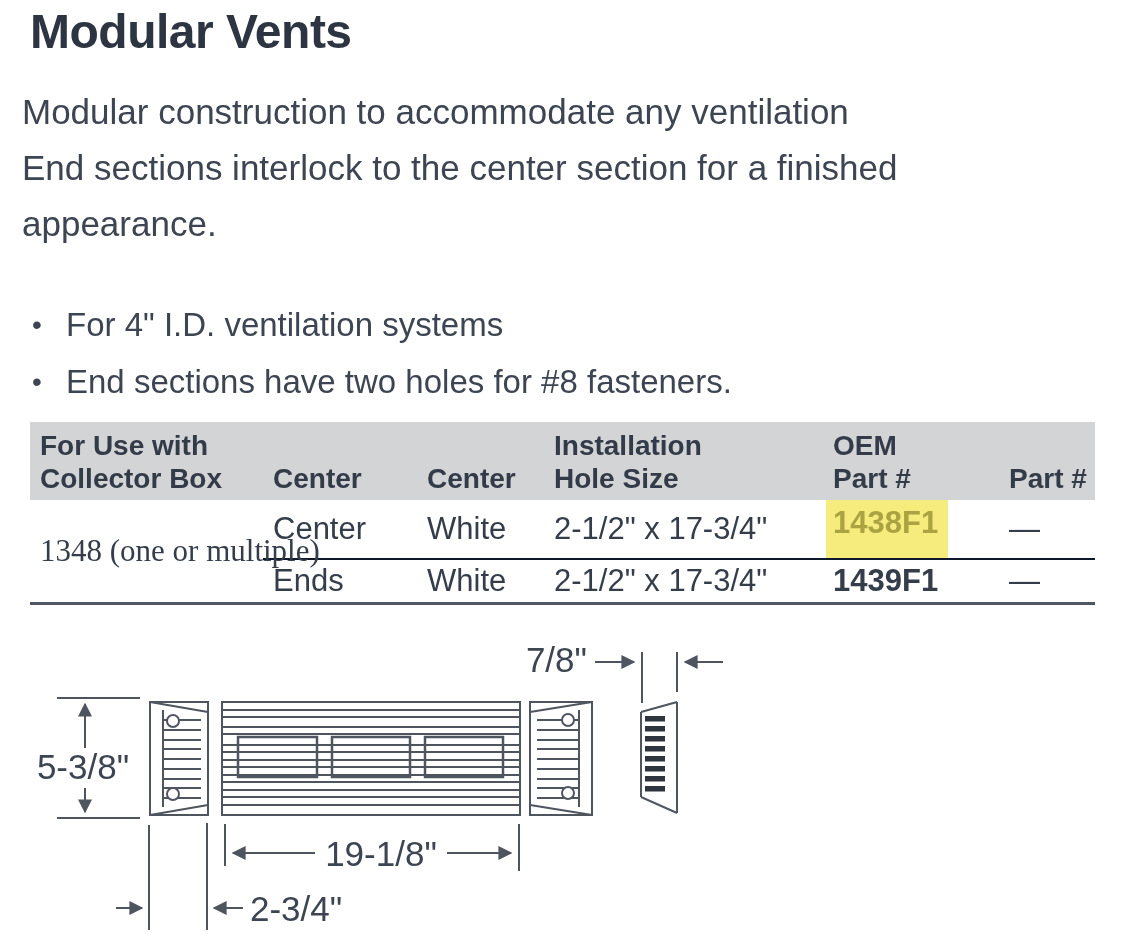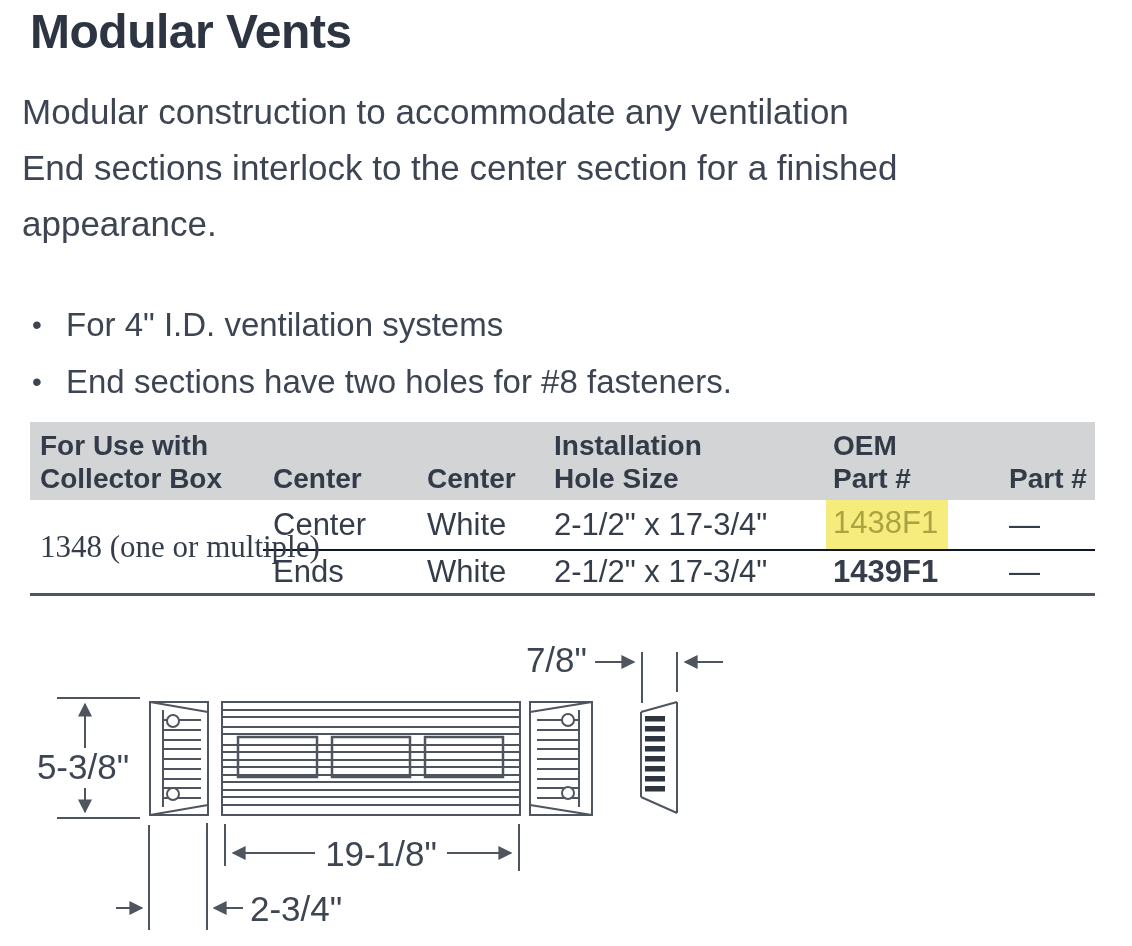--- a/index.html
+++ b/index.html
@@ -45,22 +45,22 @@
     white-space:normal; line-height:37px; padding-right:50px; vertical-align:middle;font-family:Liberation Serif, serif;
   }
   tr.r1 td.sub { border-bottom:2px solid #9aa0a8; }
   tr.r2 td, tr.r2 ~ * td, table.parts tbody tr:last-child td, td.group {
     border-bottom:3px solid #4e5563;
   }
   tr.r1 td.sub { border-bottom:2px solid #0f172a; }
   td.partnum { font-weight:bold; }
   td.dash { color:#353d4b; }
   .hl {
-    display:inline-block; background:#f6ec7d; color:#aba242; font-weight:normal;
-    padding:5px 10px 8px 7px; margin-left:-7px;text-align:right;
+    display:inline-block; background:#f6ec7d; color:#aba242; font-weight:bold;
+    padding:5px 10px 17px 7px; margin-left:-7px;text-align:right;
   }
   svg.diagram { position:absolute; left:30px; top:630px; }
   svg.diagram text {
     font-family:"Liberation Sans", sans-serif; font-size:35px; fill:#3d4452;
   }
 </style>
 </head>
 <body>
 
 <div class="page">

